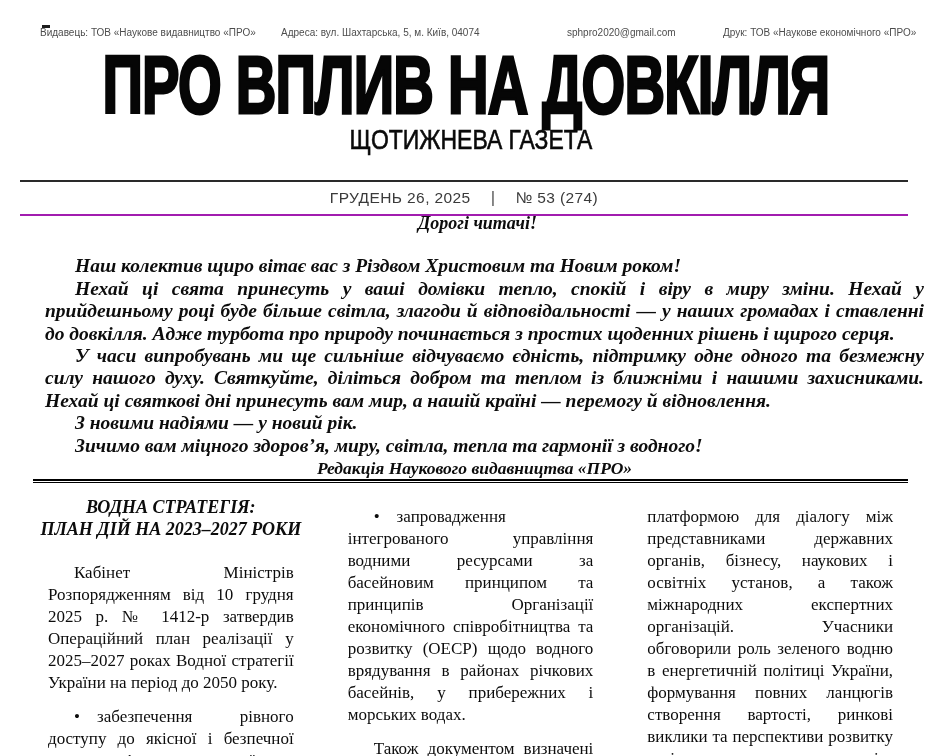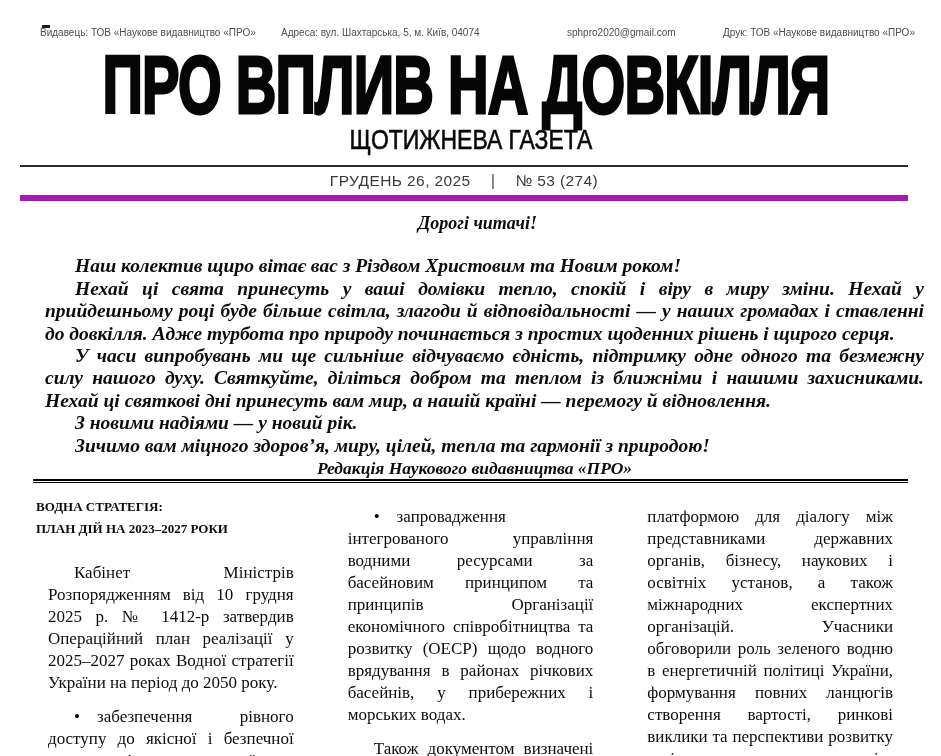--- a/index.html
+++ b/index.html
@@ -32,57 +32,57 @@
   .masthead-sub .sub-inner {
     display:inline-block;
     font-family:"Liberation Sans", sans-serif;
     font-size:27px; line-height:28px; color:#0a0a0a;
     -webkit-text-stroke:0.6px #0a0a0a;
     transform:scale(0.85,1.02); transform-origin:center;
     white-space:nowrap;
   }
 
   
-  .datebar { position:absolute; top:165px; left:20px; width:888px; height:36px;
-    border-top:2px solid #2a2a2a; border-bottom:6px solid #a21caf;
+  .datebar { position:absolute; top:180px; left:20px; width:888px; height:36px;
+    border-top:2px solid #2a2a2a; border-bottom:2px solid #a21caf;
     display:flex; align-items:center; justify-content:center;
     font-family:"Liberation Sans", sans-serif; font-size:15.5px; color:#3a3a3a;
     letter-spacing:0.4px; }
   .datebar .sep { margin:0 20px; color:#555; font-size:17px; }
 
   
   .letter { position:absolute; top:212px; left:11px; width:941px; padding:0 28px 0 20px;
     font-family:"Liberation Serif", serif; font-style:italic; font-weight:bold;
     font-size:19.5px; line-height:22.4px; color:#0c0c0c; }
   .letter .salutation { text-align:center; font-size:18px; margin-bottom:21px; }
   .letter p.lp { text-align:justify; text-indent:30px;margin-left:14px; }
   .letter .signature { text-align:center; font-size:17.5px; padding-right:6px; }
 
   .double-rule { position:absolute; top:479px; left:33px; width:875px; height:4px;
     border-top:2px solid #000; border-bottom:1px solid #000; }
 
   
   .columns { position:absolute; top:494px; left:36px; width:869px; height:262px;
     display:flex; gap:30px; overflow:hidden; }
   .col { flex:1 1 0; font-size:17px; line-height:22px; color:#0c0c0c; }
-  .col h2 { font-size:13px; line-height:22px; text-align:left; font-weight:bold; margin:2px 0 22px; }
+  .col h2 { font-size:18px; line-height:22px; text-align:center; font-weight:bold; margin:2px 0 22px;font-style:italic; }
   .col p { text-align:justify; margin:12px; }
   .col p.ind { text-indent:26px; }
   .col p.noind { text-indent:0; }
 </style>
 </head>
 <body>
 
 <div class="corner-mark"></div>
 
 <div class="topbar">
   <span class="ti" style="left:40px">Видавець: ТОВ «Наукове видавництво «ПРО»</span>
   <span class="ti" style="left:281px">Адреса: вул. Шахтарська, 5, м. Київ, 04074</span>
   <span class="ti" style="left:567px">sphpro2020@gmail.com</span>
-  <span class="ti" style="left:723px">Друк: ТОВ «Наукове видавництво «ПРО»</span>
+  <span class="ti" style="left:723px">Друк: ТОВ «Наукове економічного «ПРО»</span>
 </div>
 
 <div class="masthead">
   <span class="title-inner">ПРО ВПЛИВ НА ДОВКІЛЛЯ</span>
 </div>
 <div class="masthead-sub">
   <span class="sub-inner">ЩОТИЖНЕВА ГАЗЕТА</span>
 </div>
 
 <div class="datebar">
@@ -90,21 +90,21 @@
   <span class="sep">|</span>
   <span>№ 53 (274)</span>
 </div>
 
 <div class="letter">
   <div class="salutation">Дорогі читачі!</div>
   <p class="lp">Наш колектив щиро вітає вас з Різдвом Христовим та Новим роком!</p>
   <p class="lp">Нехай ці свята принесуть у ваші домівки тепло, спокій і віру в миру зміни. Нехай у прийдешньому році буде більше світла, злагоди й відповідальності — у наших громадах і ставленні до довкілля. Адже турбота про природу починається з простих щоденних рішень і щирого серця.</p>
   <p class="lp">У часи випробувань ми ще сильніше відчуваємо єдність, підтримку одне одного та безмежну силу нашого духу. Святкуйте, діліться добром та теплом із ближніми і нашими захисниками. Нехай ці святкові дні принесуть вам мир, а нашій країні — перемогу й відновлення.</p>
   <p class="lp">З новими надіями — у новий рік.</p>
-  <p class="lp">Зичимо вам міцного здоров’я, миру, цілей, тепла та гармонії з природою!</p>
+  <p class="lp">Зичимо вам міцного здоров’я, миру, світла, тепла та гармонії з водного!</p>
   <div class="signature">Редакція Наукового видавництва «ПРО»</div>
 </div>
 
 <div class="double-rule"></div>
 
 <div class="columns">
 
   <div class="col">
     <h2>
       <span style="display:block">ВОДНА СТРАТЕГІЯ:</span>

